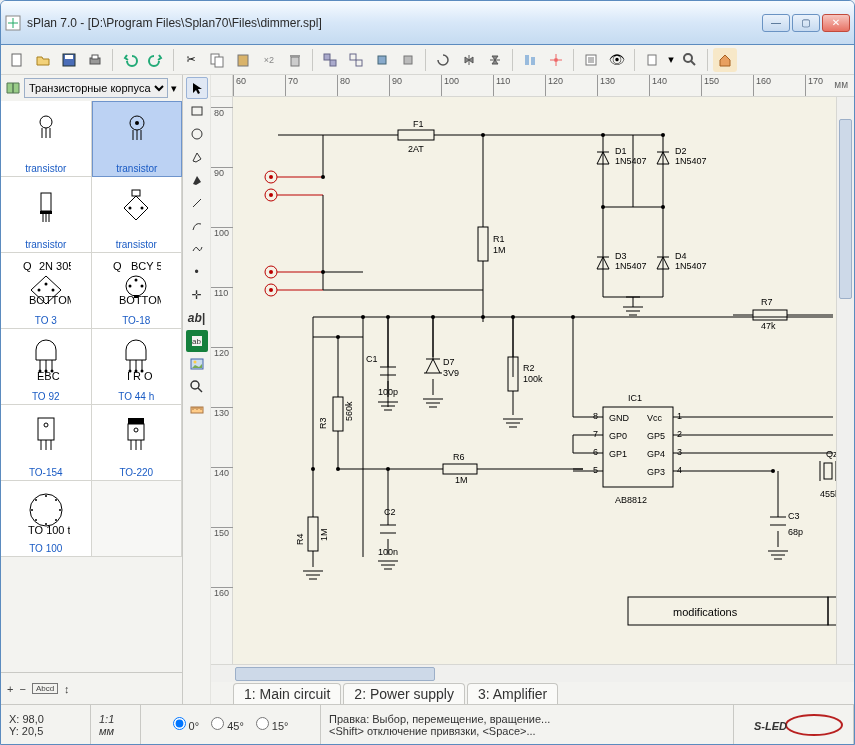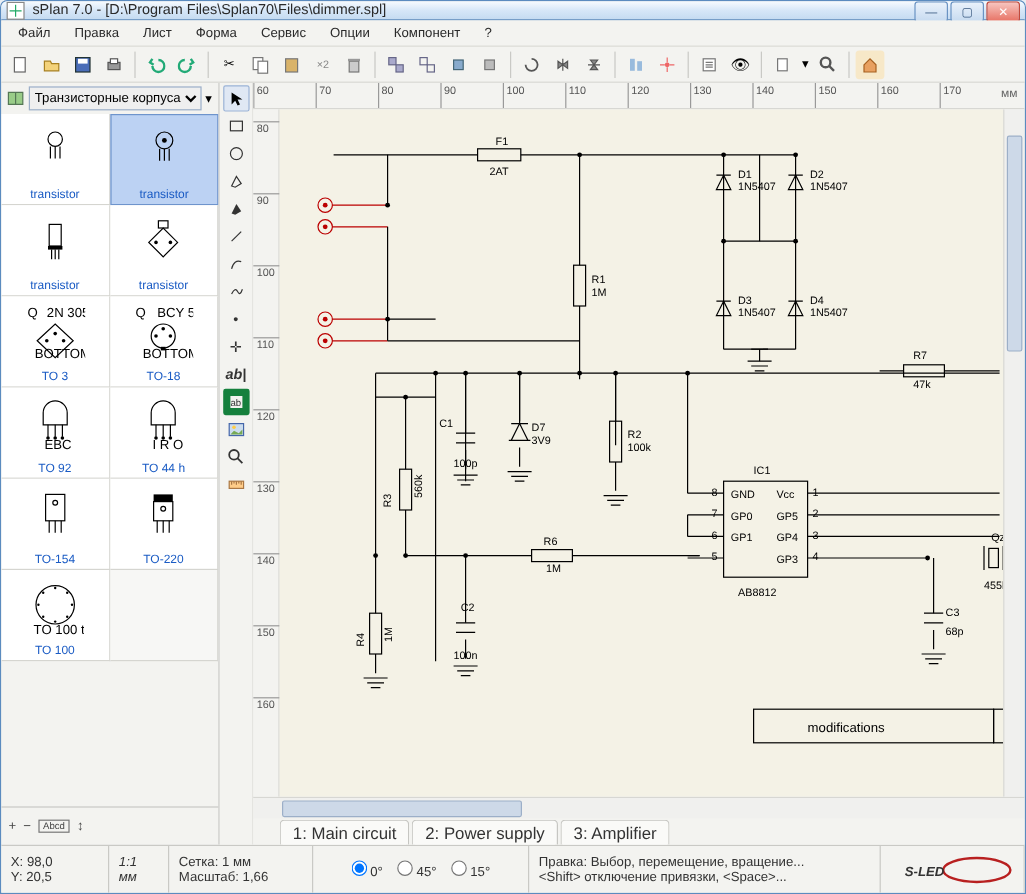--- a/index.html
+++ b/index.html
@@ -1,20 +1,20 @@
 <!DOCTYPE html>
 <html><head>
 <meta charset="utf-8">
 <style>
 * { box-sizing: border-box; margin: 0; padding: 0; font-family: Tahoma, sans-serif; font-size: 11px; }
 body { width: 855px; height: 745px; background: #eaeef3; overflow: hidden; }
 
 .window { width: 855px; height: 745px; border: 1px solid #5b8bbf; border-radius: 6px 6px 0 0; overflow: hidden; display: flex; flex-direction: column; background: #f0f0ee; }
 
-.titlebar { height: 16px; background: linear-gradient(#f7fbff, #d7e7f8 50%, #c5dbf1); display: flex; align-items: flex-start; padding: 0 4px; border-bottom: 1px solid #5b8bbf; }
+.titlebar { height: 44px; background: linear-gradient(#f7fbff, #d7e7f8 50%, #c5dbf1); display: flex; align-items: center; padding: 0 4px; border-bottom: 1px solid #5b8bbf; }
 .titlebar .icon { width:16px; height:16px; margin-right:6px; }
 .titlebar .title { flex:1; color:#2a2a2a; font-size:12px; }
 .wbtns { display:flex; gap:2px; }
 .wbtn { width:28px; height:18px; border:1px solid #6a93c3; border-radius:3px; background:linear-gradient(#eaf2fb,#c6daf0); display:flex; align-items:center; justify-content:center; font-size:10px; color:#3a5a80; }
 .wbtn.close { background:linear-gradient(#f7c6c0,#e77163); border-color:#c24a3c; color:#fff; }
 
 .menubar { height:22px; background:#f3f3f0; display:flex; align-items:center; padding:0 6px; gap:4px; border-bottom:1px solid #d7d7d3; }
 .menubar span { padding:2px 8px; color:#2a2a2a; }
 
 .toolbar { height:30px; background:#f3f3f0; border-bottom:1px solid #d7d7d3; display:flex; align-items:center; padding:0 4px; gap:2px; }
@@ -33,21 +33,21 @@
 .libcell .lbl { font-size:10px; color:#1a5bc4; margin-top:2px; }
 .sbfoot { height:32px; border-top:1px solid #c9c9c5; display:flex; align-items:center; padding:0 6px; gap:6px; font-size:13px; color:#444; }
 
 .workarea { flex:1; display:flex; flex-direction:column; position:relative; }
 .tools-left { width:28px; background:#f3f3f0; border-right:1px solid #e4e4e0; display:flex; flex-direction:column; align-items:center; gap:1px; padding:2px 0; }
 .tools-left .tb { width:22px; height:22px; display:flex; align-items:center; justify-content:center; border-radius:2px; font-size:12px; color:#333; }
 .tools-left .tb.sel { background:#e0e8f4; border:1px solid #9bb3d6; }
 
 .canvasrow { flex:1; display:flex; overflow:hidden; }
 .canvaswrap { flex:1; display:flex; flex-direction:column; }
-.hruler { height:22px; background:#f3f3f0; border-bottom:1px solid #d7d7d3; display:flex; overflow:hidden;flex-direction:column; }
+.hruler { height:22px; background:#f3f3f0; border-bottom:1px solid #d7d7d3; display:flex; overflow:hidden; }
 .hruler .corner { width:22px; border-right:1px solid #d7d7d3; }
 .hruler .ticks { flex:1; position:relative; }
 .hruler .tick { position:absolute; top:0; font-size:9px; color:#555; height:22px; border-left:1px solid #999; padding-left:2px; padding-top:1px; }
 .hruler .unit { position:absolute; right:6px; top:4px; font-size:10px; color:#666; }
 
 .body2 { flex:1; display:flex; overflow:hidden; }
 .vruler { width:22px; background:#f3f3f0; border-right:1px solid #d7d7d3; position:relative; }
 .vruler .tick { position:absolute; left:0; font-size:9px; color:#555; width:22px; border-top:1px solid #999; padding-left:3px; }
 
 .canvas { flex:1; background:#f4f2e6; position:relative; overflow:hidden; }
@@ -81,30 +81,20 @@
         <path d="M3 8 h10 M8 3 v10" stroke="#2a6" stroke-width="1"></path>
       </svg>
     <span class="title">sPlan 7.0 - [D:\Program Files\Splan70\Files\dimmer.spl]</span>
     <div class="wbtns">
       <div class="wbtn">—</div>
       <div class="wbtn">▢</div>
       <div class="wbtn close">✕</div>
     </div>
   </div>
 
-  <div class="menubar">
-    <span>Файл</span>
-    <span>Правка</span>
-    <span>Лист</span>
-    <span>Форма</span>
-    <span>Сервис</span>
-    <span>Опции</span>
-    <span>Компонент</span>
-    <span>?</span>
-  </div>
 
   <div class="toolbar">
     <div class="tbtn">
         <svg width="16" height="16">
           <rect x="3" y="2" width="9" height="12" fill="#fff" stroke="#666"></rect>
         </svg>
       </div>
     <div class="tbtn">
         <svg width="16" height="16">
           <path d="M2 5 h5 l1 2 h6 v6 h-12 z" fill="#f3d27a" stroke="#a88020"></path>
@@ -703,24 +693,20 @@
 
   <div class="statusbar">
     <div class="cell" style="width:90px;">
       <span>X: 98,0</span>
       <span>Y: 20,5</span>
     </div>
     <div class="cell" style="width:50px;font-style:italic;">
       <span>1:1</span>
       <span>мм</span>
     </div>
-    <div class="cell" style="width:120px;">
-      <span>Сетка: 1 мм</span>
-      <span>Масштаб: 1,66</span>
-    </div>
     <div class="cell" style="width:180px;flex-direction:row;align-items:center;gap:12px;">
       <span><input type="radio" checked="" style=""> <span>0°</span></span>
       <span><input type="radio" style=""> <span>45°</span></span>
       <span><input type="radio" style=""> <span>15°</span></span>
     </div>
     <div class="cell" style="flex:1;">
       <span>Правка: Выбор, перемещение, вращение...</span>
       <span>&lt;Shift&gt; отключение привязки, &lt;Space&gt;...</span>
     </div>
     <div class="cell" style="width:120px;align-items:center;justify-content:center;">

